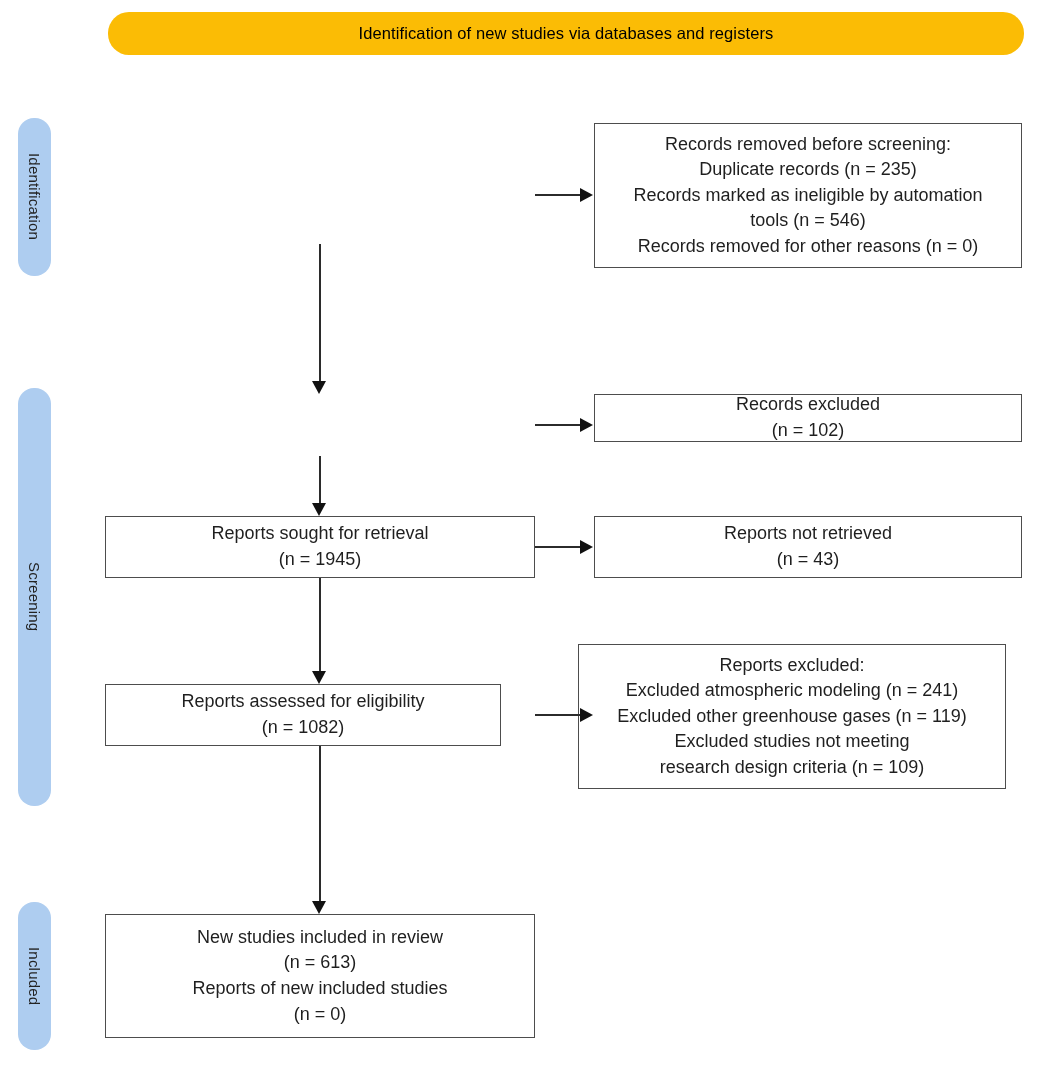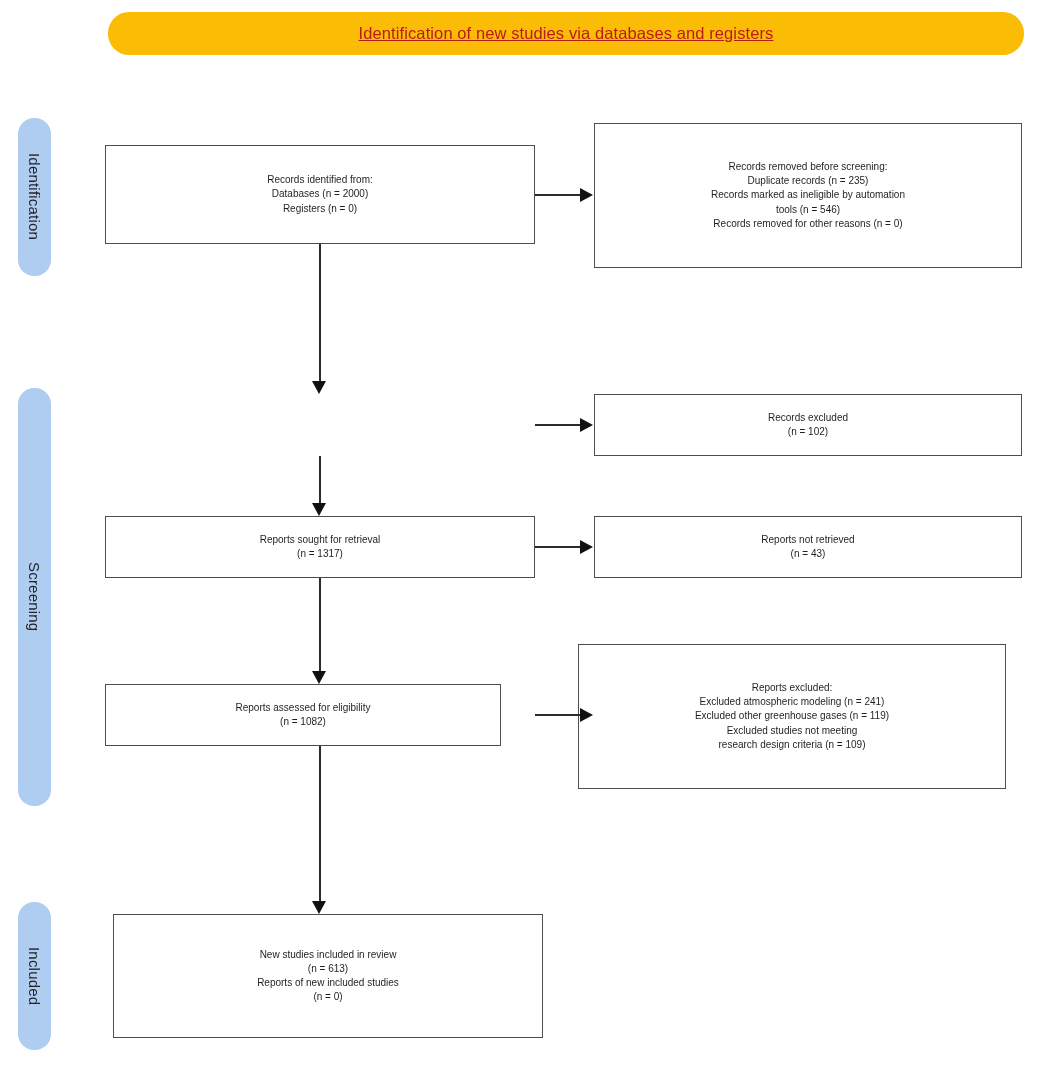--- a/index.html
+++ b/index.html
@@ -28,24 +28,23 @@
     height: 43px;
     background: #fbbc05;
     border-radius: 21px;
     display: flex;
     align-items: center;
     justify-content: center;
     box-sizing: border-box;
   }
   .banner-text {
     font-size: 16.5px;
-    color: #b91c1c;
+    color: #000000;
     letter-spacing: 0.1px;
     text-align: center;
-    text-decoration: underline;
   }
 
   
   .stage {
     position: absolute;
     left: 18px;
     width: 33px;
     background: #aecdf0;
     border-radius: 16px;
     display: flex;
@@ -70,36 +69,36 @@
     border: 1.6px solid #4d4d4d;
     background: #ffffff;
     box-sizing: border-box;
     display: flex;
     align-items: center;
     justify-content: center;
     text-align: center;
     padding: 2px 8px;
   }
   .box-text {
-    font-size: 10px;
+    font-size: 18px;
     line-height: 1.42;
     color: #1f1f1f;
     white-space: pre-line;
   }
 
   
   #box-identified  { left: 105px; top: 145px; width: 430px; height: 99px; }
   #box-screened    { left: 105px; top: 394px; width: 430px; height: 62px; }
   #box-sought      { left: 105px; top: 516px; width: 430px; height: 62px; }
   #box-assessed    { left: 105px; top: 684px; width: 396px; height: 62px; justify-content: center; }
-  #box-included    { left: 105px; top: 914px; width: 430px; height: 124px; margin-left: 8px; }
+  #box-included    { left: 105px; top: 914px; width: 430px; height: 124px; }
 
   
   #box-removed     { left: 594px; top: 123px; width: 428px; height: 145px; }
-  #box-excluded    { left: 594px; top: 394px; width: 428px; height: 62px; }
+  #box-excluded    { left: 594px; top: 394px; width: 428px; height: 48px; }
   #box-notretrieved{ left: 594px; top: 516px; width: 428px; height: 62px; }
   #box-repexcluded { left: 578px; top: 644px; width: 428px; height: 145px; }
 
   
   .connector {
     position: absolute;
     background: #2b2b2b;
   }
   .v-line { width: 2px; }
   .h-line { height: 2px; }
@@ -153,28 +152,23 @@
   <div class="stage" id="stage-identification">
     <span class="stage-label">Identification</span>
   </div>
   <div class="stage" id="stage-screening">
     <span class="stage-label">Screening</span>
   </div>
   <div class="stage" id="stage-included">
     <span class="stage-label">Included</span>
   </div>
 
-  <div class="box" id="box-identified">
-    <span class="box-text">Records identified from:
-Databases (n = 2000)
-Registers (n = 0)</span>
-  </div>
   <div class="box" id="box-sought">
     <span class="box-text">Reports sought for retrieval
-(n = 1317)</span>
+(n = 1945)</span>
   </div>
   <div class="box" id="box-assessed">
     <span class="box-text">Reports assessed for eligibility
 (n = 1082)</span>
   </div>
   <div class="box" id="box-included">
     <span class="box-text">New studies included in review
 (n = 613)
 Reports of new included studies
 (n = 0)</span>

